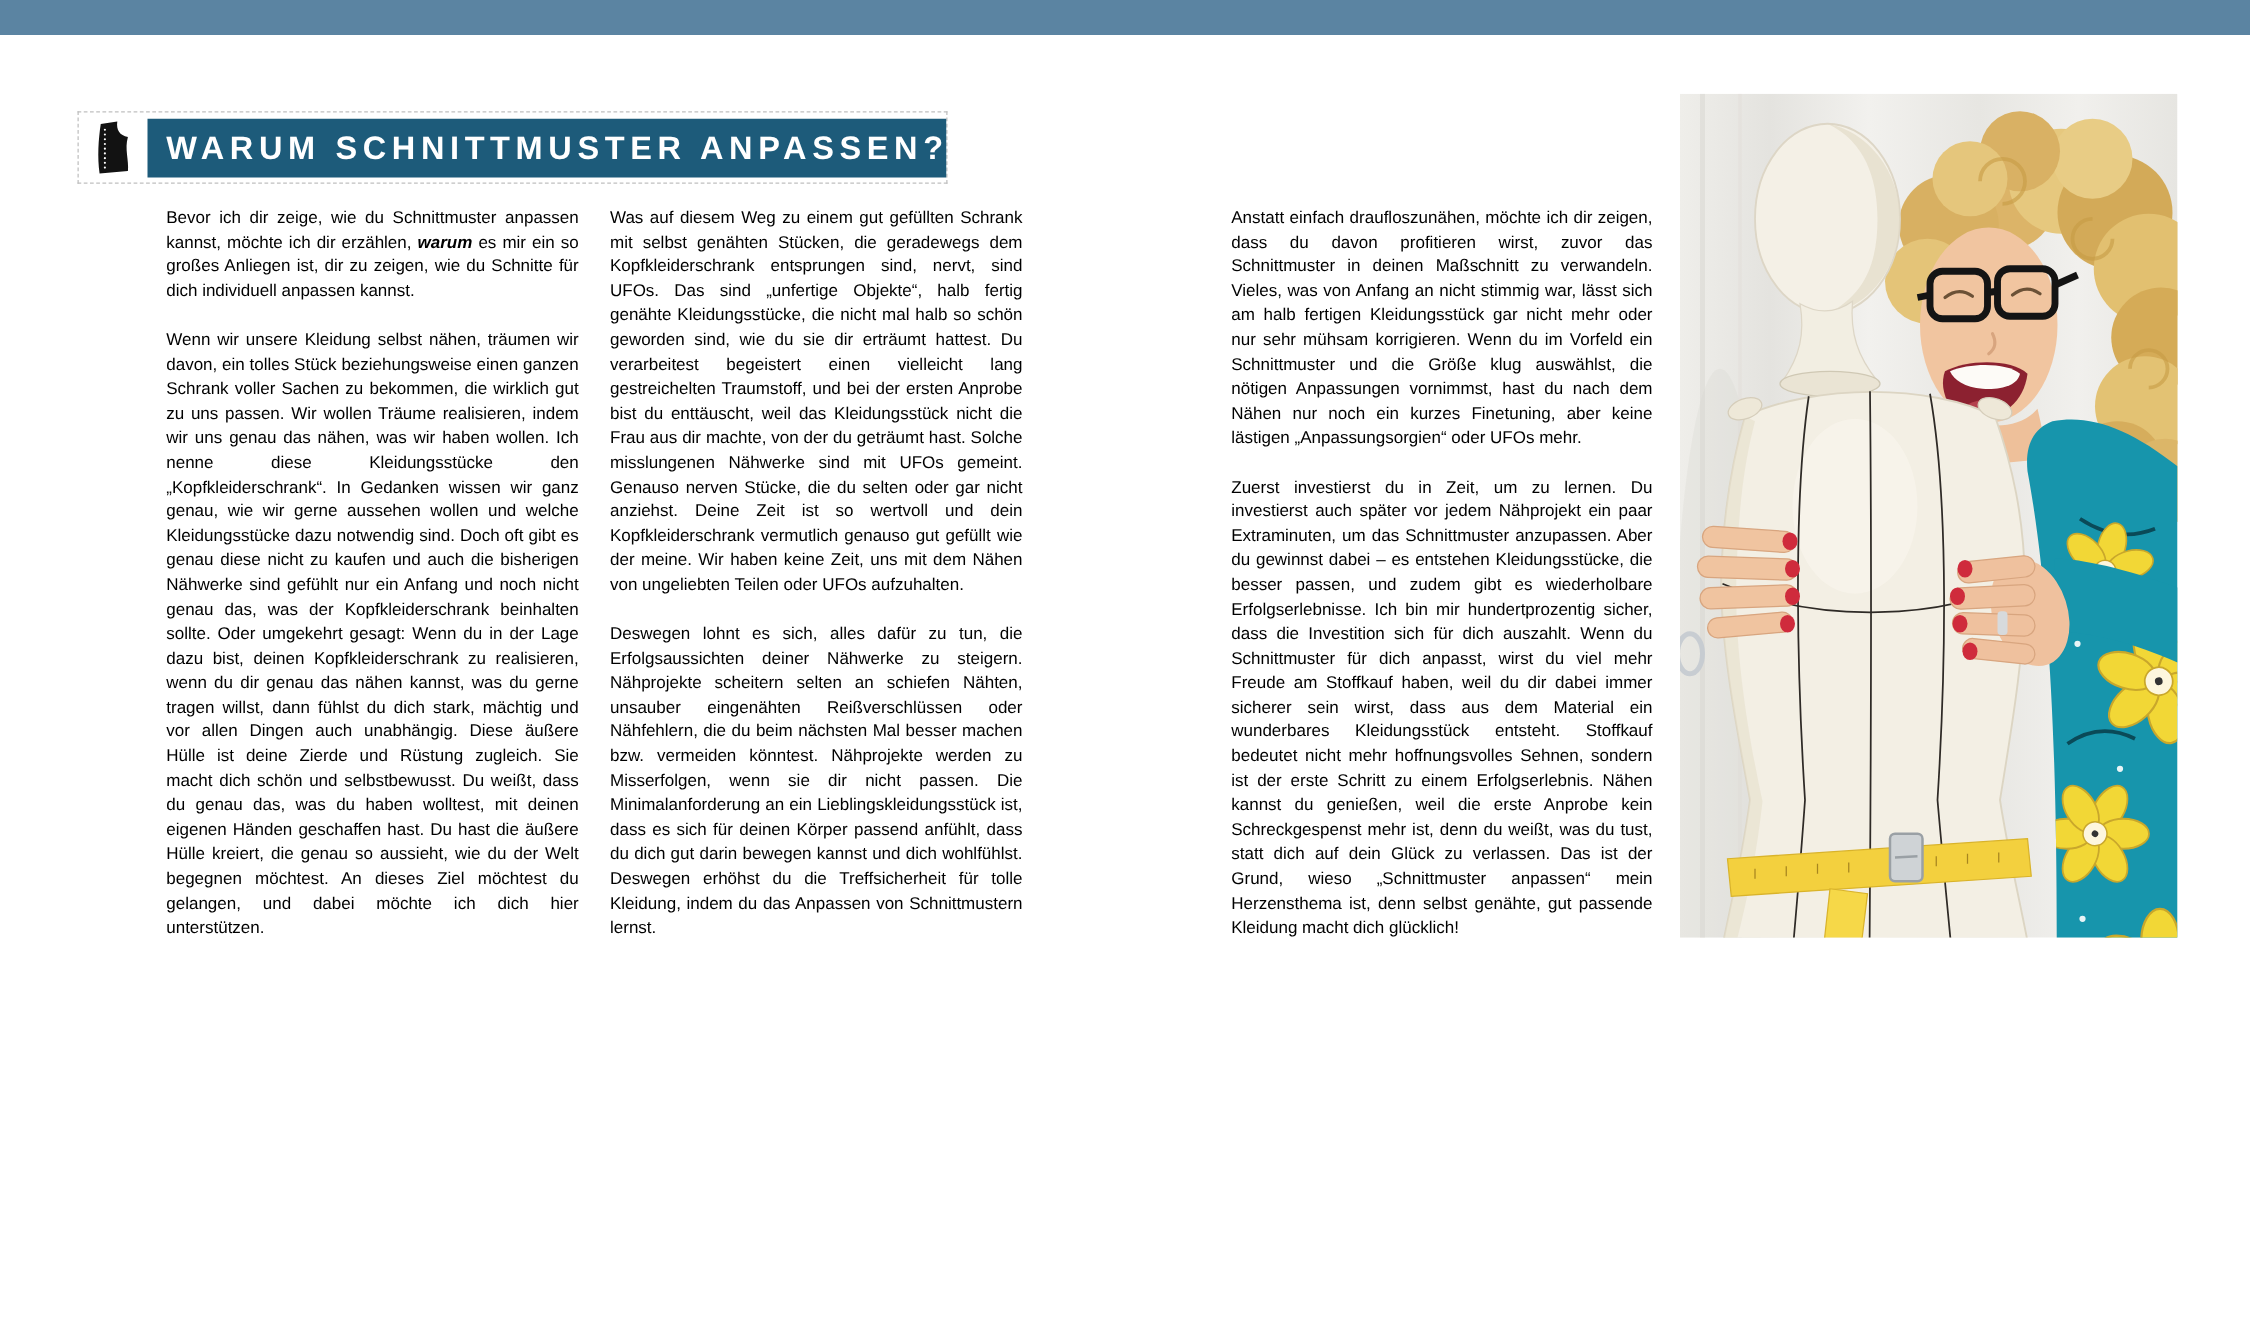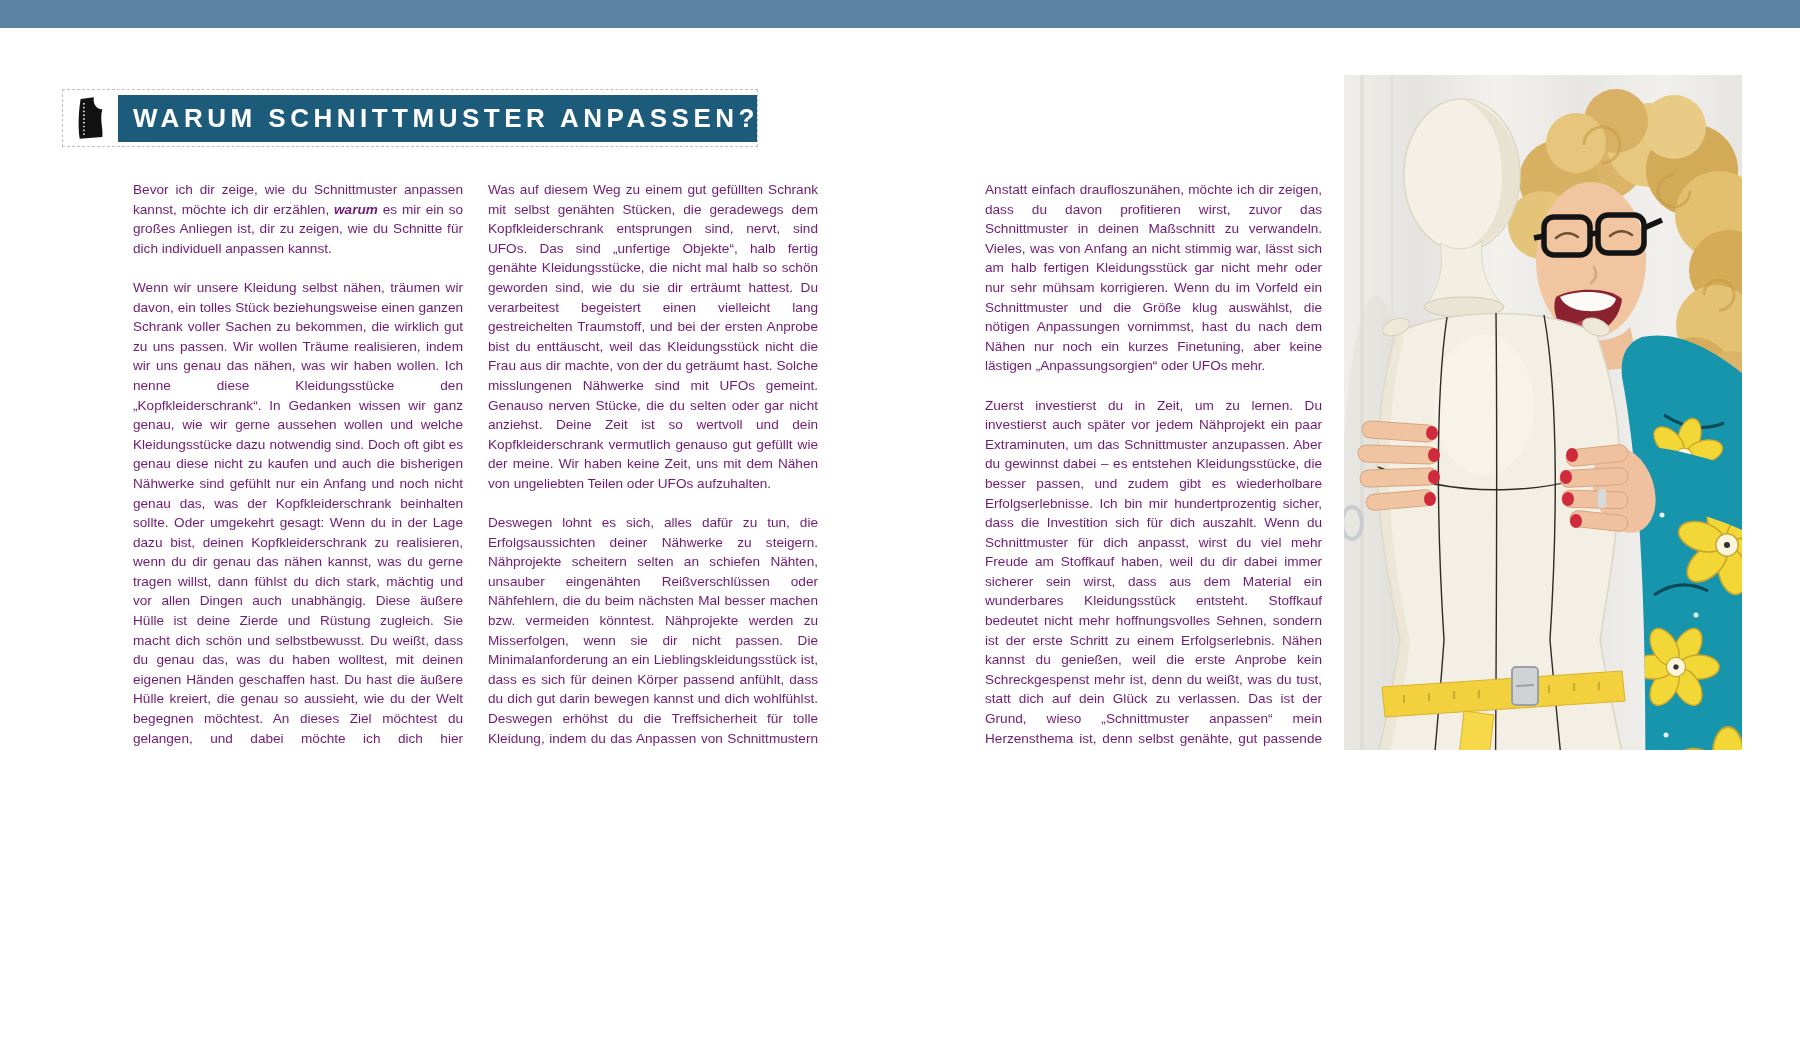--- a/index.html
+++ b/index.html
@@ -4,22 +4,22 @@
 <style>
   html,body{margin:0;padding:0}
   body{width:1800px;height:1058px;background:#fff;font-family:"Liberation Sans","DejaVu Sans",sans-serif;}
   .page{position:relative;width:1800px;height:750px;background:#fff;overflow:hidden}
   .top-bar{position:absolute;left:0;top:0;width:100%;height:28px;background:var(--accent_bar,#5b84a2)}
   .title-box{position:absolute;left:62px;top:89px;width:696px;height:58px;border:1.5px dashed #c0c0c0;
              box-sizing:border-box;display:flex;align-items:center;gap:10px;padding-left:11px;background:#fff}
   .title-icon{flex:0 0 auto;display:flex}
   .title-bar{flex:1;margin:0;height:47px;line-height:47px;background:var(--title_bg,#1d5b7a);color:#fff;
              font-size:26px;font-weight:bold;letter-spacing:4.5px;padding-left:15px;white-space:nowrap;overflow:hidden}
-  .col{position:absolute;top:180px;width:330px;text-align:justify;font-size:13.6px;line-height:19.6px;
-       color:#701a75;hyphens:auto}
+  .col{position:absolute;top:164px;width:330px;text-align:justify;font-size:13.6px;line-height:19.6px;
+       color:#000000;hyphens:auto}
   .col p{margin:0 0 19.6px 0}
   .col1{left:133px}
   .col2{left:488px}
   .col3{left:985px;width:337px}
   .em{font-weight:bold;font-style:italic}
   .photo{position:absolute;left:1344px;top:75px;width:398px;height:897px;margin:0}
   .photo svg{display:block;width:100%;height:100%}
   .pagenum{position:absolute;top:985px;font-size:15px;font-weight:bold;color:#111}
   .pagenum.left{left:52px}
   .pagenum.right{left:1736px}

